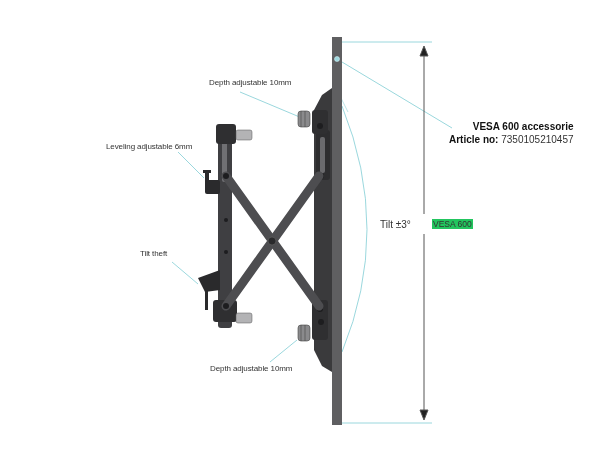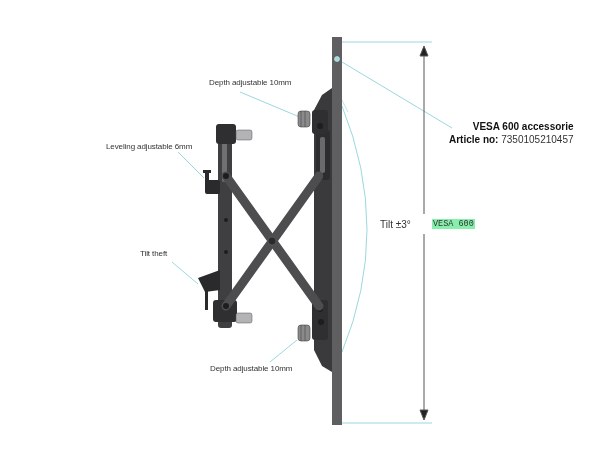--- a/index.html
+++ b/index.html
@@ -106,19 +106,19 @@
     <circle cx="226" cy="220" r="2" fill="#1d1d1f"></circle>
     <circle cx="226" cy="252" r="2" fill="#1d1d1f"></circle>
   </svg>
 
   <div class="label" style="left:209px; top:78px;">Depth adjustable 10mm</div>
   <div class="label" style="left:106px; top:142px;">Leveling adjustable 6mm</div>
   <div class="label" style="left:140px; top:249px;">Tilt theft</div>
   <div class="label" style="left:210px; top:364px;">Depth adjustable 10mm</div>
 
   <div class="tilt-label">Tilt ±3°</div>
-  <div class="vesa-label" style="background:#86efac; padding:0 1px;font-family:Liberation Mono, monospace;">VESA 600</div>
+  <div class="vesa-label" style="background:#22c55e; padding:0 1px;">VESA 600</div>
 
   <div class="title-block">
     <span class="t1">VESA 600 accessorie</span>
     <span class="t2"><b>Article no:</b> <span class="num">7350105210457</span></span>
   </div>
 </div>
 
 </body></html>

